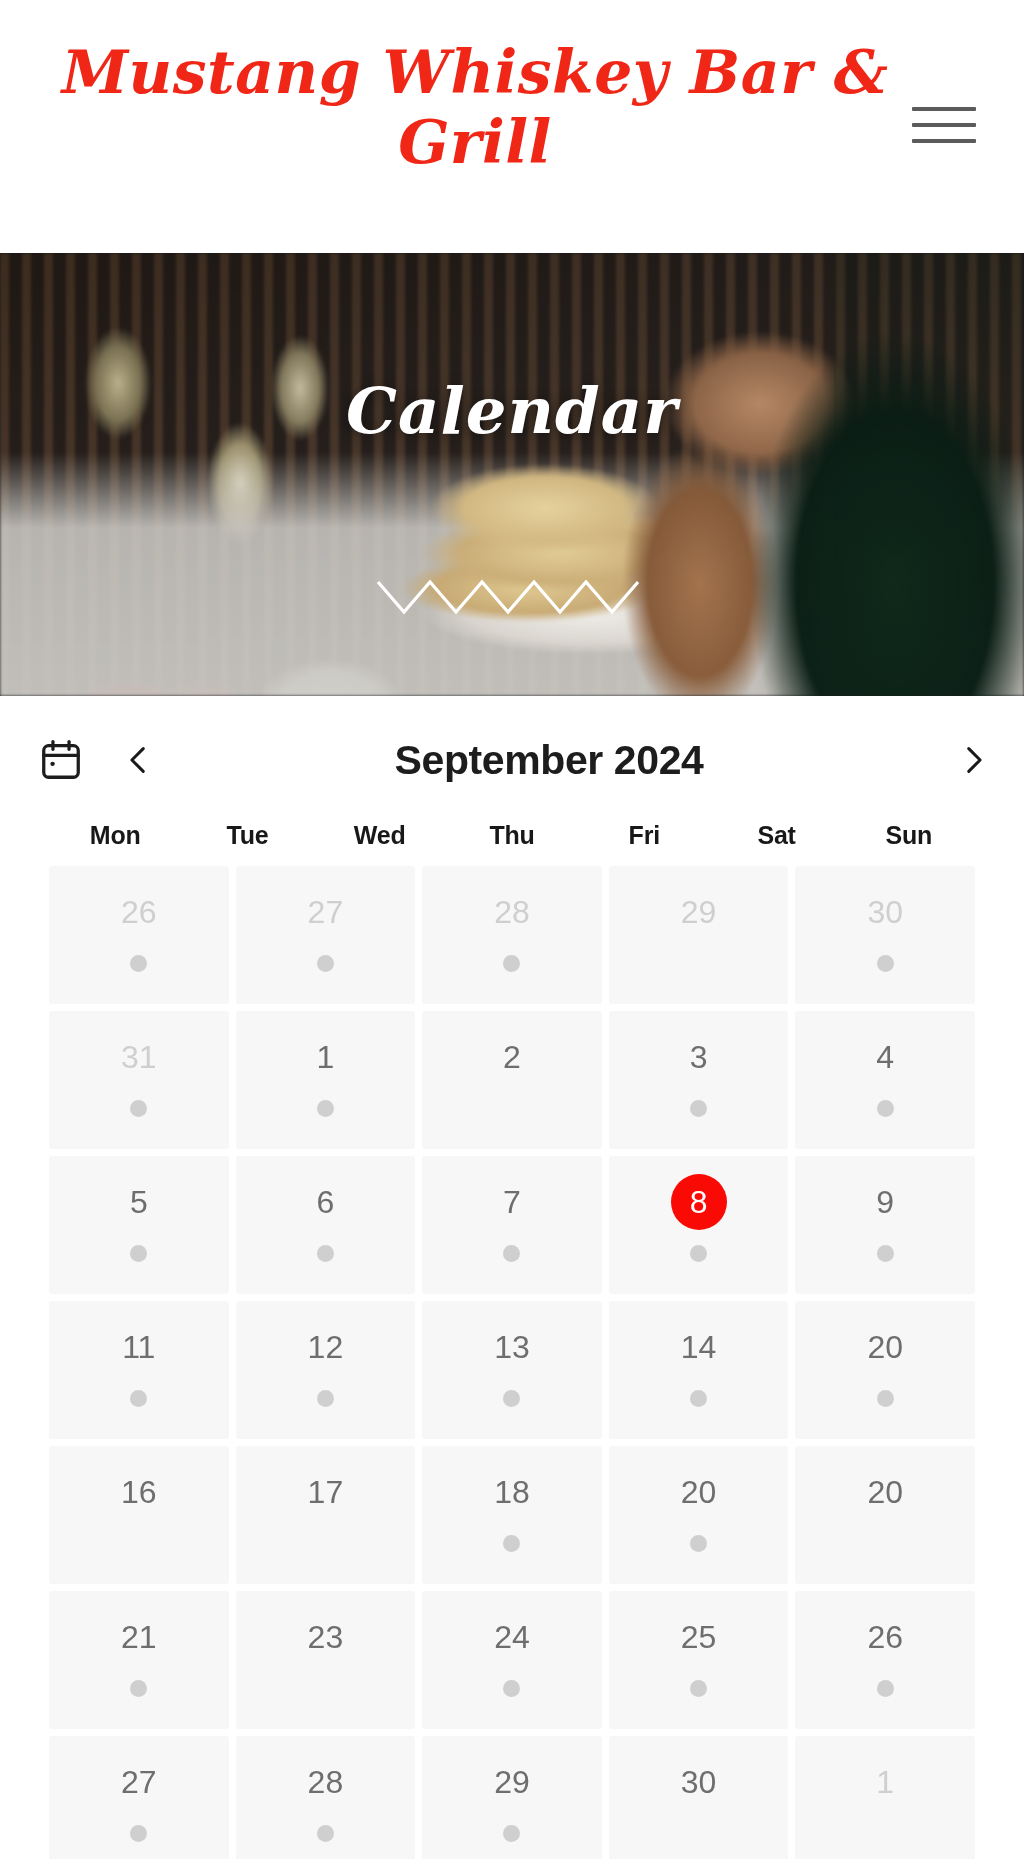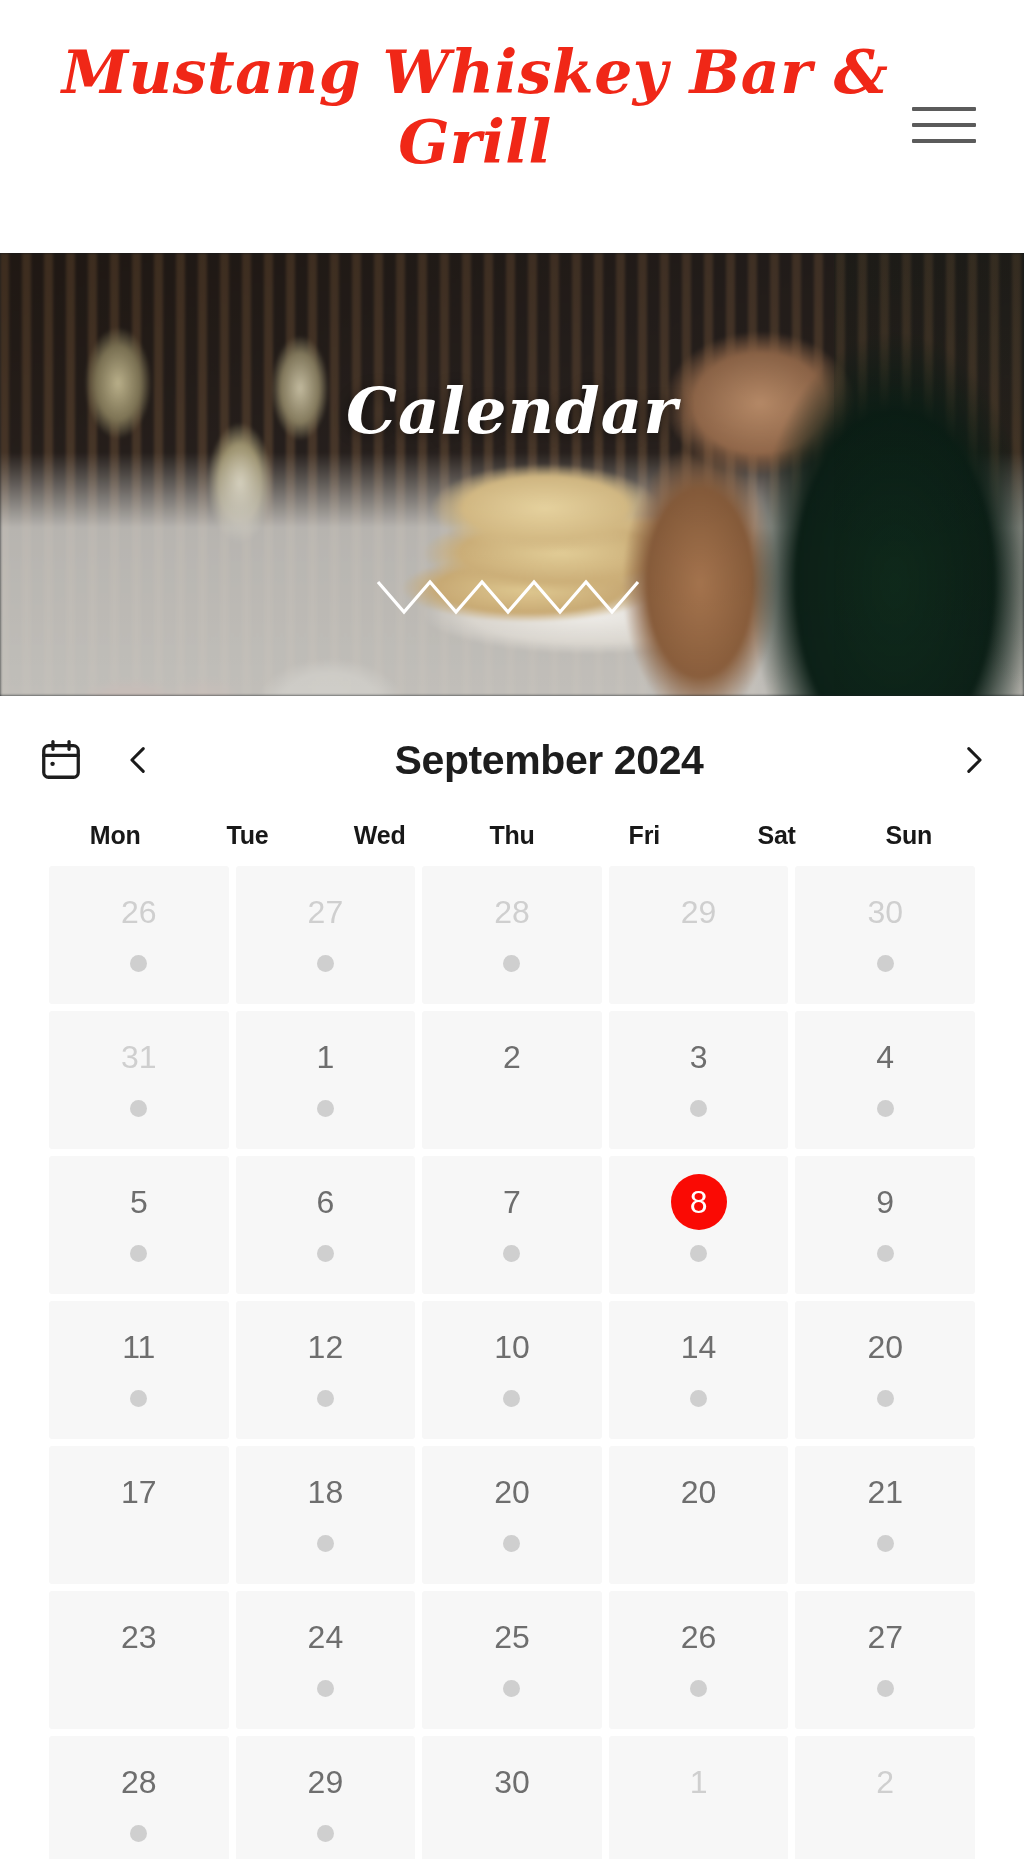--- a/index.html
+++ b/index.html
@@ -400,30 +400,33 @@
         </div>
         <div class="day-cell">
           <div class="day-number">11</div>
           <span class="event-dot"></span>
         </div>
         <div class="day-cell">
           <div class="day-number">12</div>
           <span class="event-dot"></span>
         </div>
         <div class="day-cell">
-          <div class="day-number">10</div>
+          <div class="day-number">13</div>
           <span class="event-dot"></span>
         </div>
         <div class="day-cell">
           <div class="day-number">14</div>
           <span class="event-dot"></span>
         </div>
         <div class="day-cell">
           <div class="day-number">20</div>
           <span class="event-dot"></span>
+        </div>
+        <div class="day-cell">
+          <div class="day-number">16</div>
         </div>
         <div class="day-cell">
           <div class="day-number">17</div>
         </div>
         <div class="day-cell">
           <div class="day-number">18</div>
           <span class="event-dot"></span>
         </div>
         <div class="day-cell">
           <div class="day-number">20</div>

